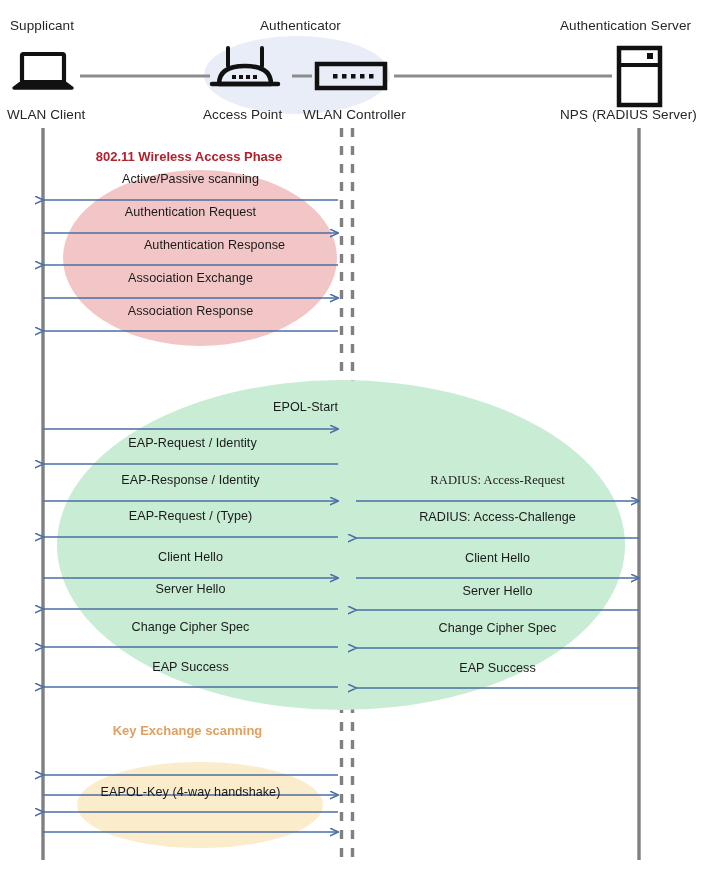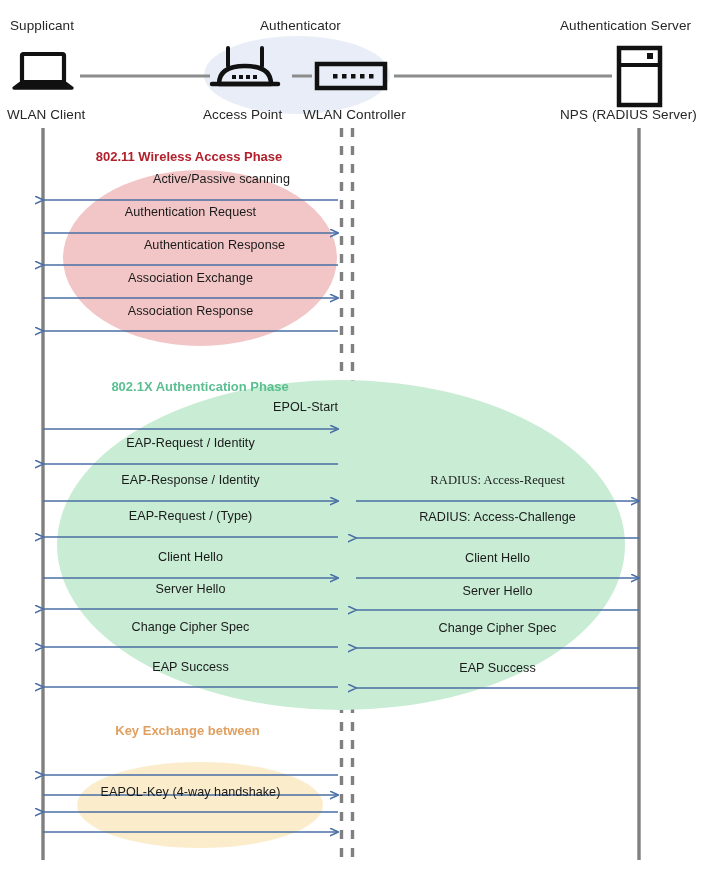--- a/index.html
+++ b/index.html
@@ -114,33 +114,32 @@
   <div class="hdr" style="left:10px;  top:18px;">Supplicant</div>
   <div class="hdr" style="left:260px; top:18px;">Authenticator</div>
   <div class="hdr" style="left:560px; top:18px;">Authentication Server</div>
 
   <div class="sub" style="left:7px;   top:107px;">WLAN Client</div>
   <div class="sub" style="left:203px; top:107px;">Access Point</div>
   <div class="sub" style="left:303px; top:107px;">WLAN Controller</div>
   <div class="sub" style="left:560px; top:107px;">NPS (RADIUS Server)</div>
 
   <div class="phase p1" style="left:0;width:378px;top:148px;">802.11 Wireless Access Phase</div>
-  <div class="phase p2" style="left:0;width:400px;top:378px;">802.1X Authentication Phase</div>
   <div class="phase p3" style="left:0;width:375px;top:722px;">
-    <div>Key Exchange between</div>
+    <div>Key Exchange scanning</div>
   </div>
 
   <div id="label-layer">
-      <div class="msg" style="left: 43px; width: 295px; top: 172px; margin-left: 31px;">Active/Passive scanning</div>
+      <div class="msg" style="left: 43px; width: 295px; top: 172px;">Active/Passive scanning</div>
       <div class="msg" style="left: 43px; width: 295px; top: 205px;">Authentication Request</div>
       <div class="msg" style="left: 43px; width: 295px; top: 238px; padding-left: 24px;">Authentication Response</div>
       <div class="msg" style="left: 43px; width: 295px; top: 271px;">Association Exchange</div>
       <div class="msg" style="left: 43px; width: 295px; top: 304px;">Association Response</div>
       <div class="msg" style="left: 43px; width: 295px; top: 400px; text-align: right;">EPOL-Start</div>
-      <div class="msg" style="left: 31px; width: 295px; top: 436px; padding-left: 12px;">EAP-Request / Identity</div>
+      <div class="msg" style="left: 45px; width: 295px; top: 436px;">EAP-Request / Identity</div>
       <div class="msg" style="left: 43px; width: 295px; top: 473px;">EAP-Response / Identity</div>
       <div class="msg" style="left: 356px; width: 283px; top: 473px; font-family: Liberation Serif, serif;">RADIUS: Access-Request</div>
       <div class="msg" style="left: 43px; width: 295px; top: 509px;">EAP-Request / (Type)</div>
       <div class="msg" style="left: 356px; width: 283px; top: 510px;">RADIUS: Access-Challenge</div>
       <div class="msg" style="left: 43px; width: 295px; top: 550px;">Client Hello</div>
       <div class="msg" style="left: 356px; width: 283px; top: 551px;">Client Hello</div>
       <div class="msg" style="left: 43px; width: 295px; top: 582px;">Server Hello</div>
       <div class="msg" style="left: 356px; width: 283px; top: 584px;">Server Hello</div>
       <div class="msg" style="left: 43px; width: 295px; top: 620px;">Change Cipher Spec</div>
       <div class="msg" style="left: 356px; width: 283px; top: 621px;">Change Cipher Spec</div>

